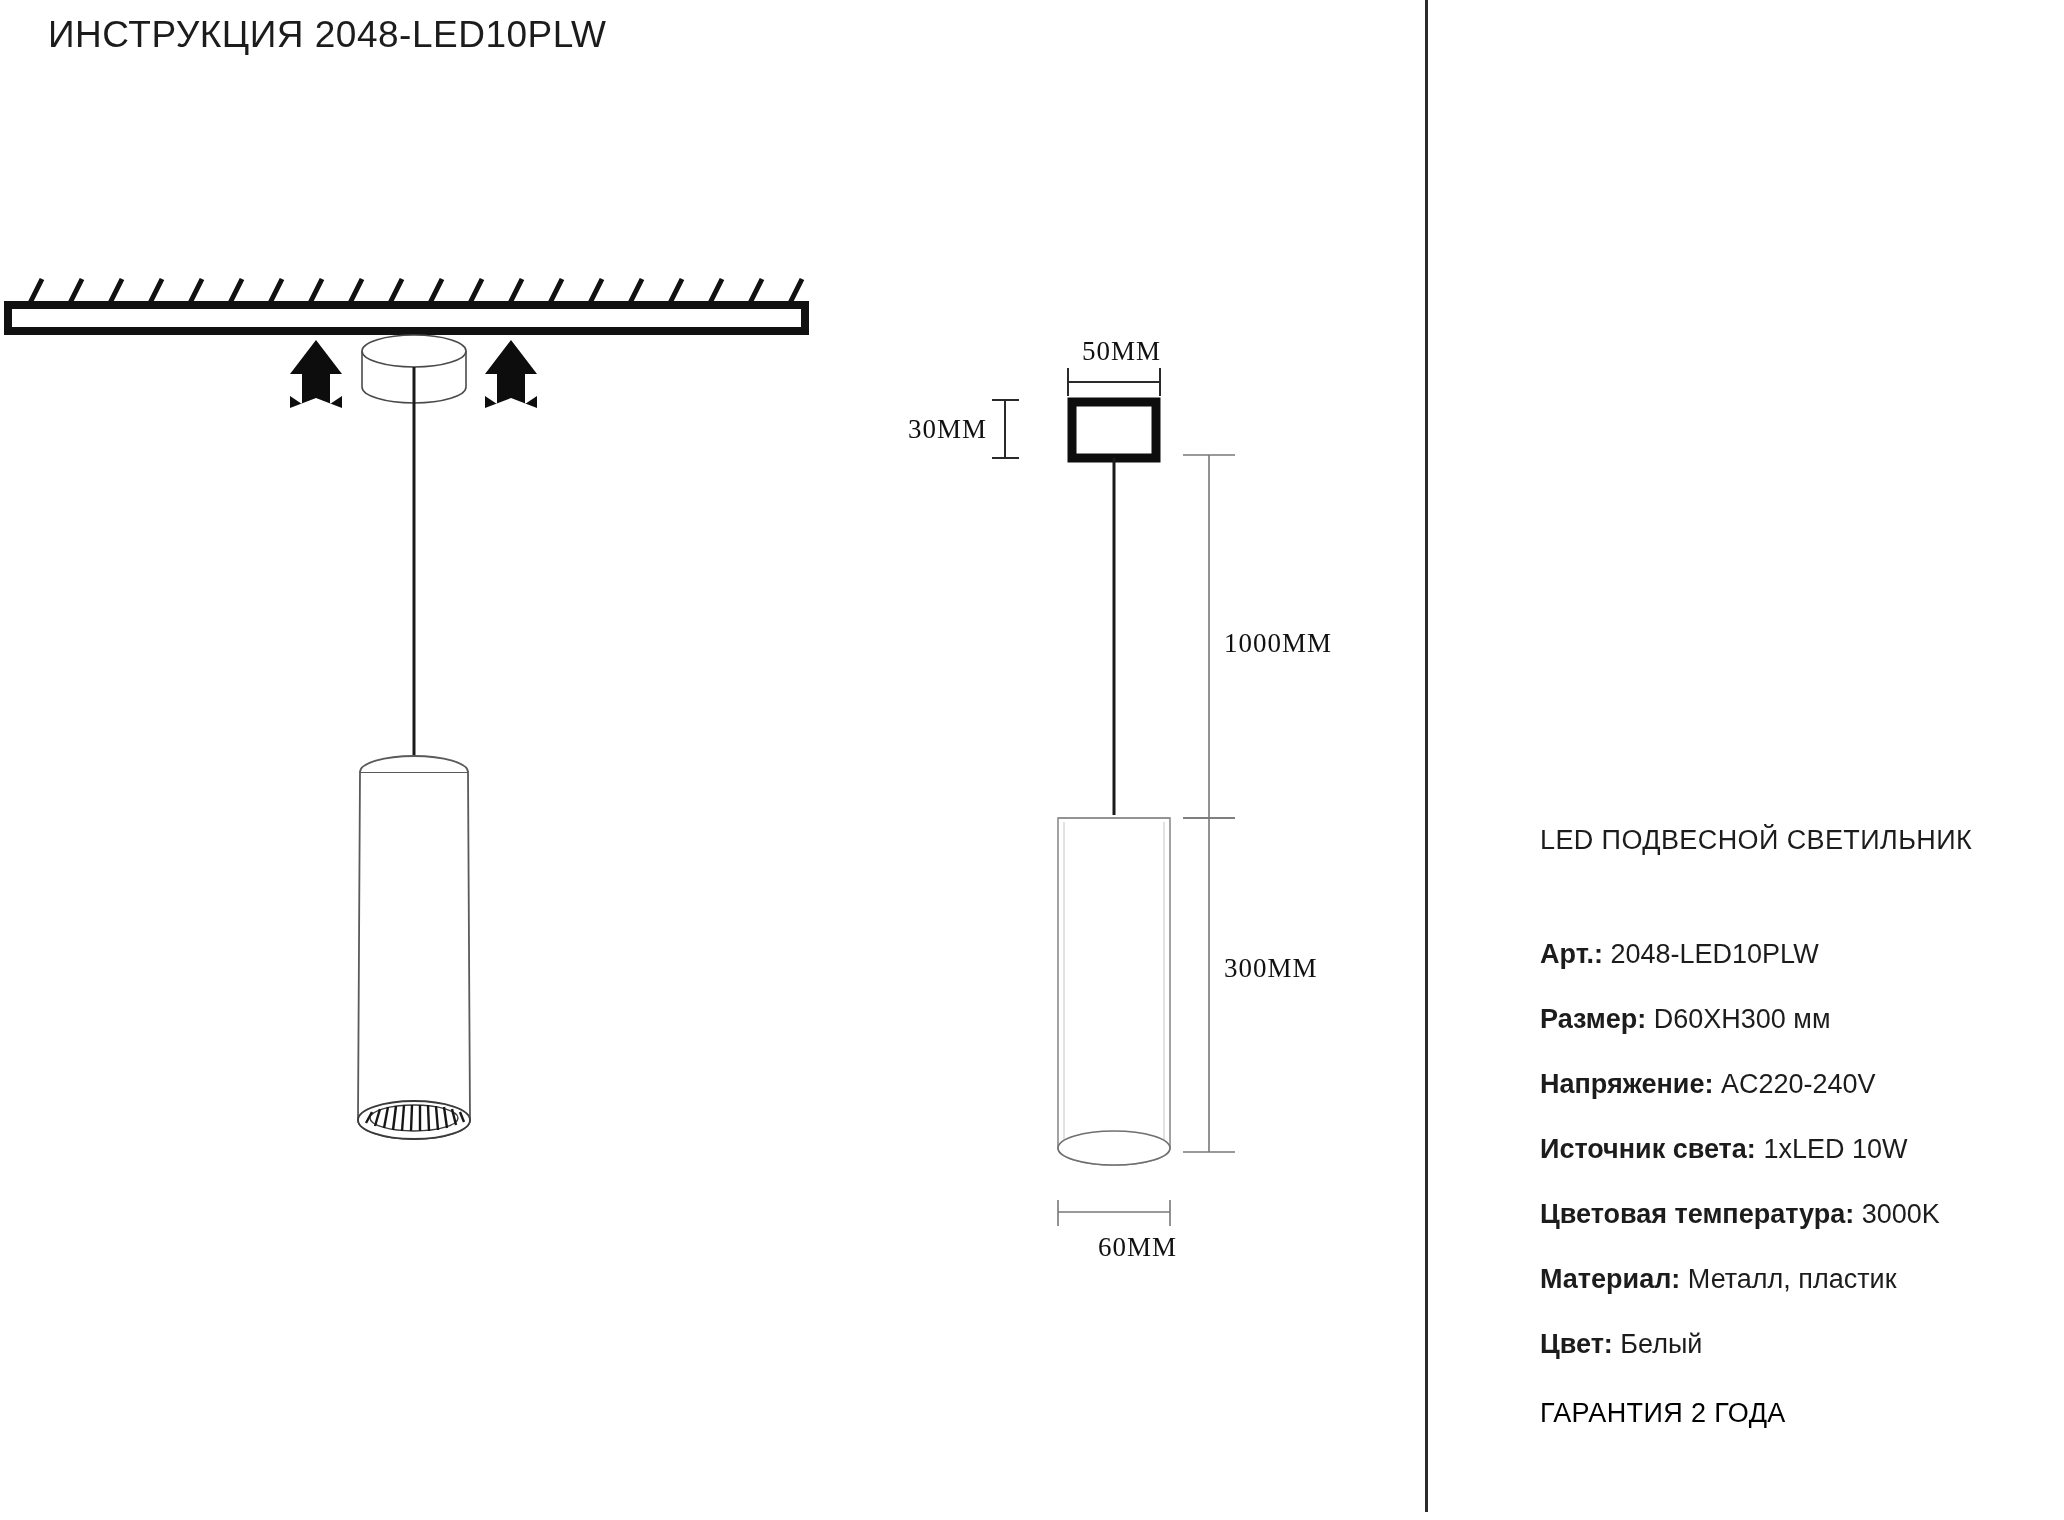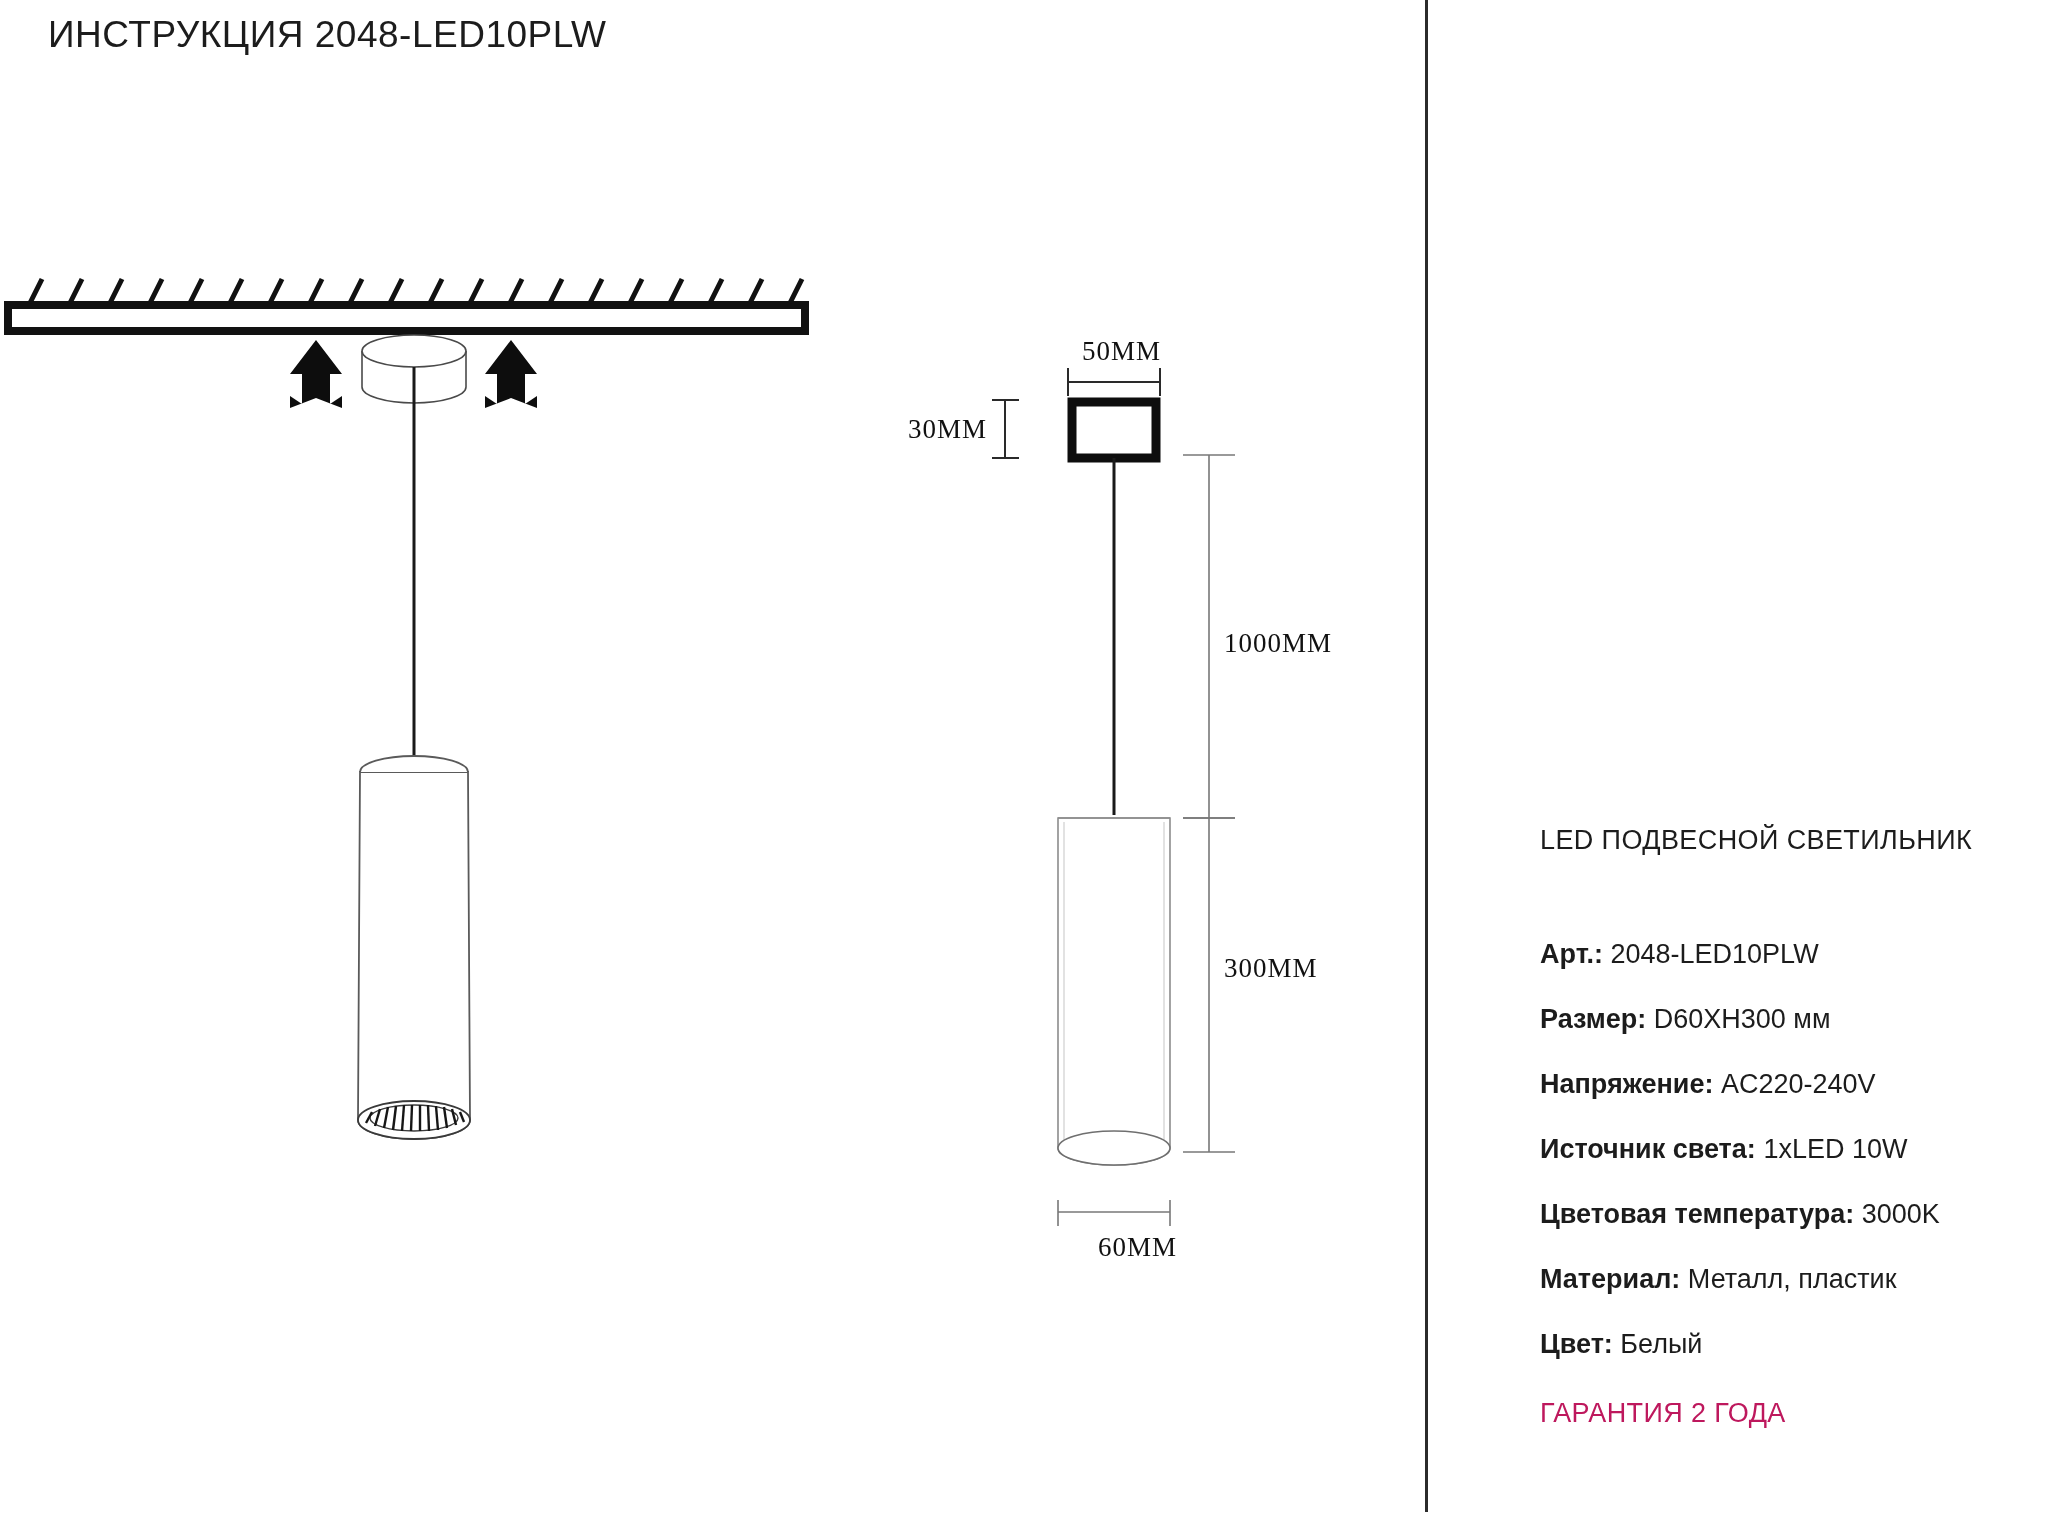--- a/index.html
+++ b/index.html
@@ -82,21 +82,21 @@
   }
   .spec-row .v {
     font-weight: 400;
   }
   #warranty {
     position: absolute;
     top: 1398px;
     left: 0;
     font-size: 27px;
     letter-spacing: 0.4px;
-    color: #be185d;
+    color: #000000;
     white-space: nowrap;
   }
 
   
   .dim-label {
     position: absolute;
     font-family: "Liberation Serif", serif;
     font-size: 27px;
     color: #111111;
     white-space: nowrap;

